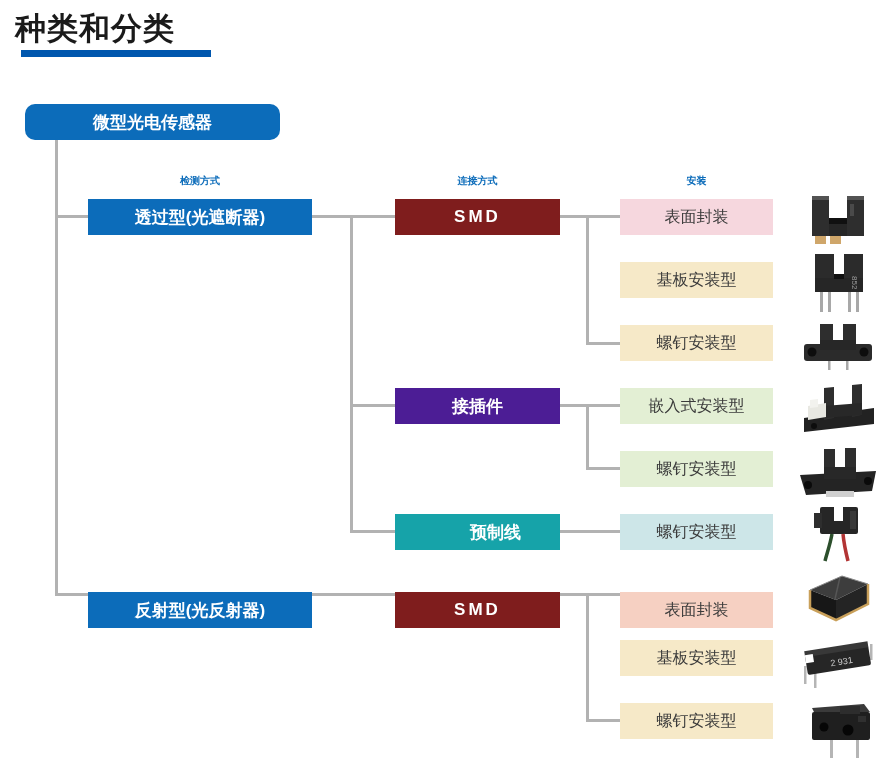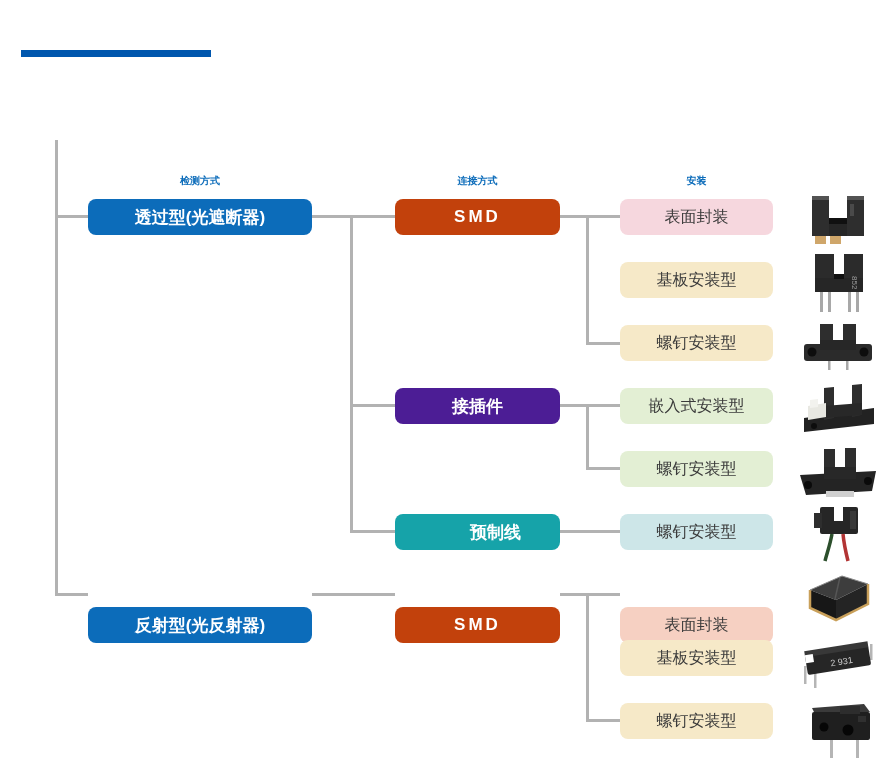--- a/index.html
+++ b/index.html
@@ -7,51 +7,52 @@
   .canvas{position:relative;width:889px;height:763px;background:#fff;overflow:hidden;}
 
   .page-title{position:absolute;left:15px;top:8px;font-size:31px;font-weight:900;color:#1a1a1a;letter-spacing:1px;}
   .title-underline{position:absolute;left:21px;top:50px;width:190px;height:7px;background:#0057ae;}
 
   .col-header{position:absolute;height:18px;font-size:10px;font-weight:bold;color:#0c6cba;text-align:center;line-height:18px;}
   .hdr-detect{left:88px;top:172px;width:224px;}
   .hdr-connect{left:395px;top:172px;width:165px;text-align:center;}
   .hdr-mount{left:620px;top:172px;width:153px;}
 
-  .node{position:absolute;border-radius:8px;display:flex;align-items:center;justify-content:center;font-size:16px;box-sizing:border-box;}
+  .node{position:absolute;border-radius:0;display:flex;align-items:center;justify-content:center;font-size:16px;box-sizing:border-box;}
   .node.dark{color:#ffffff;font-weight:bold;font-size:17px;}
   .node.light{color:#3a3a3a;font-weight:normal;}
   .blue{background:#0c6cba;}
-  .pink{background:#c2410c;}
+  .pink{background:#7f1d1d;}
   .green{background:#4c1d95;}
   .teal{background:#16a3a9;padding-left:36px;}
   .l-pink{background:#f6d7de;}
   .l-cream{background:#f6e9c8;}
   .l-green{background:#e3efd4;}
   .l-teal{background:#cde6e8;}
   .l-peach{background:#f6d0c2;}
   .ls{letter-spacing:3px;}
 
   .root{left:25px;top:104px;width:255px;height:36px;border-radius:10px;}
   .b-detect{left:88px;width:224px;height:36px;}
   .b-conn{left:395px;width:165px;height:36px;}
   .b-mount{left:620px;width:153px;height:36px;}
 
   .r1{top:199px;} .r2{top:262px;} .r3{top:325px;} .r4{top:388px;} .r5{top:451px;}
-  .r6{top:514px;} .r7{top:607px;} .r8{top:640px;} .r9{top:703px;}
+  .r6{top:514px;} .r7{top:592px;} .r8{top:640px;} .r9{top:703px;}
 
   .line{position:absolute;background:#b2b2b2;}
 
   .photo{position:absolute;}
 </style>
 </head>
 <body>
 
 <div class="canvas">
 
+  <div class="page-title">种类和分类</div>
   <div class="title-underline"></div>
 
   <div class="col-header hdr-detect">检测方式</div>
   <div class="col-header hdr-connect">连接方式</div>
   <div class="col-header hdr-mount">安装</div>
 
   <div class="line" style="left:55px;top:140px;width:3px;height:456px;"></div>
   <div class="line" style="left:55px;top:215px;width:33px;height:3px;"></div>
   <div class="line" style="left:55px;top:593px;width:33px;height:3px;"></div>
   <div class="line" style="left:312px;top:215px;width:83px;height:3px;"></div>
@@ -63,20 +64,21 @@
   <div class="line" style="left:586px;top:342px;width:34px;height:3px;"></div>
   <div class="line" style="left:560px;top:404px;width:60px;height:3px;"></div>
   <div class="line" style="left:586px;top:404px;width:3px;height:66px;"></div>
   <div class="line" style="left:586px;top:467px;width:34px;height:3px;"></div>
   <div class="line" style="left:560px;top:530px;width:60px;height:3px;"></div>
   <div class="line" style="left:312px;top:593px;width:83px;height:3px;"></div>
   <div class="line" style="left:560px;top:593px;width:60px;height:3px;"></div>
   <div class="line" style="left:586px;top:593px;width:3px;height:129px;"></div>
   <div class="line" style="left:586px;top:719px;width:34px;height:3px;"></div>
 
+  <div class="node dark blue root">微型光电传感器</div>
 
   <div class="node dark blue b-detect r1">透过型(光遮断器)</div>
   <div class="node dark blue b-detect r7">反射型(光反射器)</div>
 
   <div class="node dark pink ls b-conn r1">SMD</div>
   <div class="node dark green b-conn r4">接插件</div>
   <div class="node dark teal b-conn r6">预制线</div>
   <div class="node dark pink ls b-conn r7">SMD</div>
 
   <div class="node light l-pink b-mount r1">表面封装</div>

